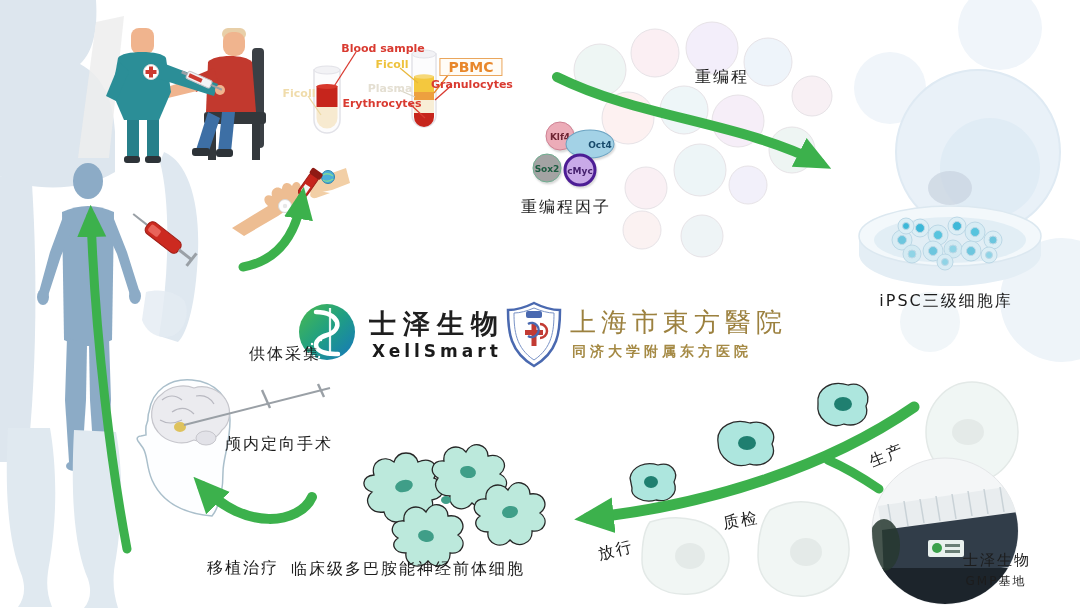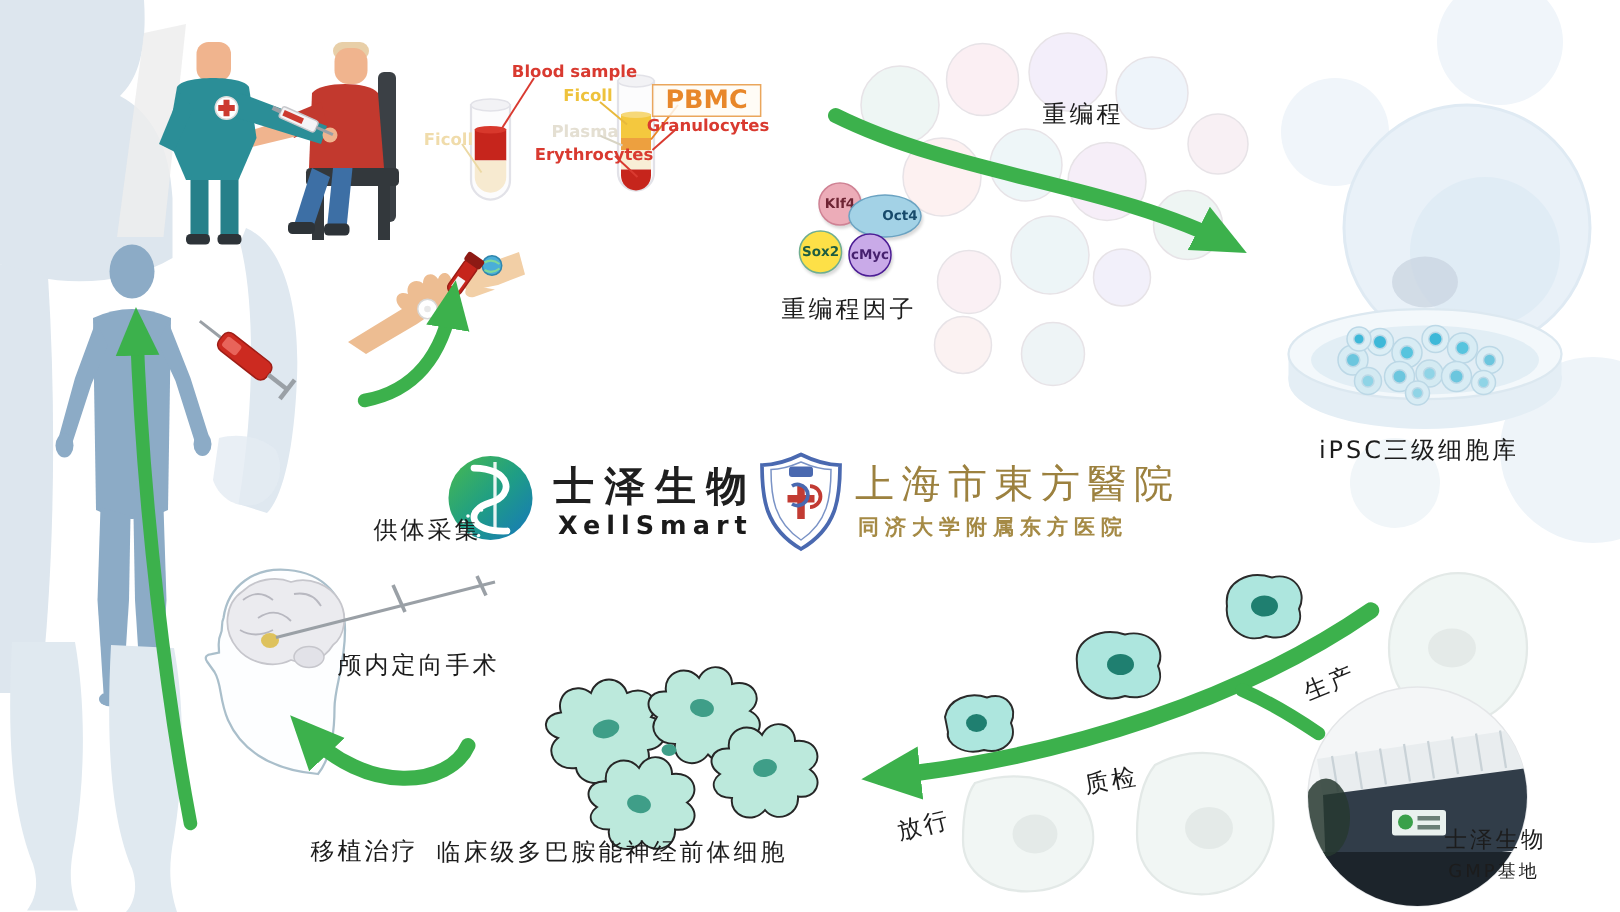--- a/index.html
+++ b/index.html
@@ -12,28 +12,28 @@
   .lbl.rot-10{transform:translate(-50%,-50%) rotate(-10deg);}
   .lbl.rot-14{transform:translate(-50%,-50%) rotate(-14deg);}
   .tlbl{position:absolute;transform:translate(-50%,-50%);font:600 11px "DejaVu Sans",sans-serif;
         white-space:nowrap;z-index:6;letter-spacing:0;}
   .c-red{color:#d93a30;}
   .c-yel{color:#eec23c;}
   .c-paleyel{color:#f0dcab;}
   .c-plasma{color:#e4dfd2;}
   .c-orange{color:#e8872a;}
   .pbmc-box{border:1px solid #eaa65c;background:rgba(255,251,244,.85);padding:0 8px;
-            font-size:17px;font-weight:700;}
+            font-size:14px;font-weight:700;}
   .factor{position:absolute;transform:translate(-50%,-50%);width:27px;height:27px;border-radius:50%;
           display:flex;align-items:center;justify-content:center;
           font:bold 9px "DejaVu Sans",sans-serif;z-index:6;box-shadow:1px 2px 2px rgba(0,0,0,.15);text-align:center;}
   .f-klf4{background:#ecacb8;border:1px solid #cf8294;color:#6e2433;}
   .f-oct4{background:#a3d2e6;border:1px solid #6ba3c2;color:#174a6b;}
-  .f-sox2{background:#fde047;border:1px solid #6fae90;color:#1d5c41;}
-  .f-cmyc{background:#c9aae8;border:1px solid #4c1d95;color:#46216e;}
+  .f-sox2{background:#a3a3a3;border:1px solid #6fae90;color:#1d5c41;}
+  .f-cmyc{background:#c9aae8;border:3px solid #4c1d95;color:#46216e;}
   .brand-cn{position:absolute;left:369px;top:306px;font:600 27px "DejaVu Sans",sans-serif;
             letter-spacing:7px;color:#1f1f1f;z-index:6;}
   .brand-en{position:absolute;left:372px;top:341px;font:bold 17px "DejaVu Sans",sans-serif;
             letter-spacing:4px;color:#1a1a1a;z-index:6;}
   .hosp-main{position:absolute;left:570px;top:305px;font:26px "DejaVu Serif",serif;
              letter-spacing:5px;color:#9c813f;z-index:6;}
   .hosp-sub{position:absolute;left:572px;top:343px;font:bold 14px "DejaVu Sans",sans-serif;
             letter-spacing:4px;color:#a58a45;z-index:6;}
   .gmp-lbl{position:absolute;transform:translate(-50%,-50%);text-align:center;z-index:6;
            font:15px "DejaVu Sans",sans-serif;letter-spacing:2px;color:#1c1c1c;white-space:nowrap;}
@@ -345,21 +345,21 @@
     <path d="M312 497 C300 524 245 532 202 486" stroke-width="10" marker-end="url(#ah)"></path>
   </g>
 </svg>
 
 <div class="tlbl c-red" style="left:383px;top:48px;">Blood sample</div>
 <div class="tlbl c-paleyel" style="left:299px;top:93px;">Ficoll</div>
 <div class="tlbl c-yel" style="left:392px;top:64px;">Ficoll</div>
 <div class="tlbl c-plasma" style="left:390px;top:88px;">Plasma</div>
 <div class="tlbl c-orange pbmc-box" style="left:471px;top:67px;">PBMC</div>
 <div class="tlbl c-red" style="left:472px;top:84px;">Granulocytes</div>
-<div class="tlbl c-red" style="left:396px;top:103px;text-align:right;">Erythrocytes</div>
+<div class="tlbl c-red" style="left:382px;top:103px;text-align:right;">Erythrocytes</div>
 
 <div class="factor f-klf4" style="left:560px;top:136px;">Klf4</div>
 <div class="factor f-oct4" style="left:590px;top:144px;padding-left:20px;">Oct4</div>
 <div class="factor f-sox2" style="left:547px;top:168px;">Sox2</div>
 <div class="factor f-cmyc" style="left:580px;top:170px;">cMyc</div>
 
 <div class="lbl" style="left:285px;top:306px;margin-top:48px;">供体采集</div>
 <div class="lbl" style="left:722px;top:77px;">重编程</div>
 <div class="lbl" style="left:566px;top:207px;">重编程因子</div>
 <div class="lbl" style="left:946px;top:301px;">iPSC三级细胞库</div>

